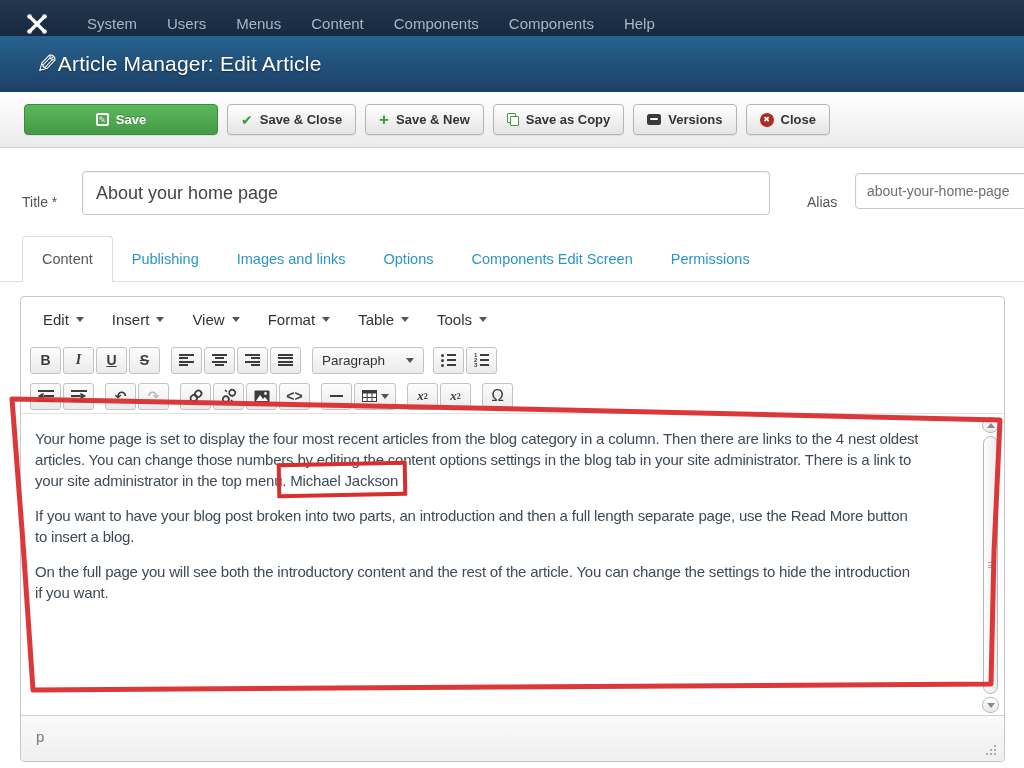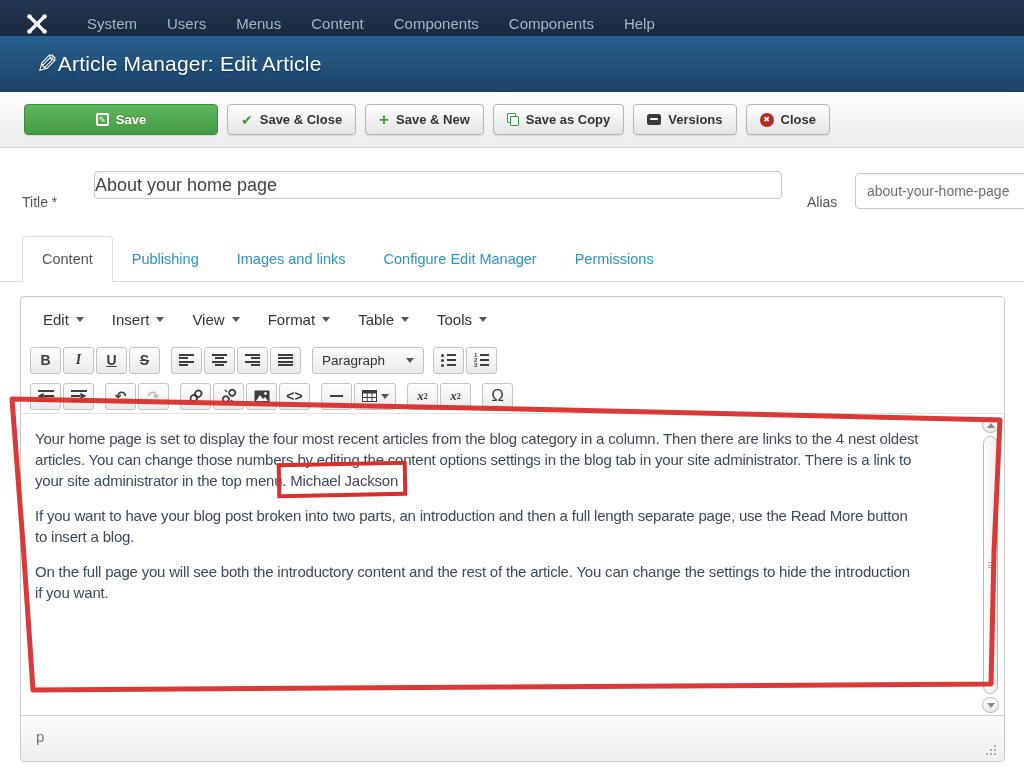--- a/index.html
+++ b/index.html
@@ -47,22 +47,22 @@
     background:#fff; border-radius:1px; }
   .icon-closecircle { width:14px; height:14px; border-radius:50%; background:#b02b26;
     color:#fff; font-size:8px; font-weight:bold; display:flex; align-items:center;
     justify-content:center; line-height:1; }
 
   
   .main { position:absolute; left:0; top:148px; width:1024px; height:620px; background:#fff; }
   .title-label { position:absolute; left:22px; top:46px; font-size:14px; color:#555; }
   .field { border:1px solid #c8c8c8; border-radius:4px; background:#fff;
     box-shadow:inset 0 1px 2px rgba(0,0,0,.06); display:flex; align-items:center; }
-  .title-input { position:absolute; left:94px; top:23px; width:688px; height:28px;
-    font-size:18px; color:#444; padding-left:0; }
+  .title-input { position:absolute; left:82px; top:23px; width:688px; height:44px;
+    font-size:18px; color:#444; padding-left:13px; }
   .alias-label { position:absolute; left:807px; top:46px; font-size:14px; color:#555; }
   .alias-input { position:absolute; left:855px; top:25px; width:200px; height:36px;
     font-size:14px; color:#6e6e6e; padding-left:11px; }
 
   
   .tabs { position:absolute; left:0; top:85px; width:1024px; height:49px;
     border-bottom:1px solid #ddd; display:flex; align-items:flex-end; padding-left:22px; }
   .tab { font-size:14.5px; color:#2a95c9; padding:14px 19px; cursor:pointer; position:relative; }
   .tab.active { color:#555; background:#fff; border:1px solid #ddd; border-bottom:none;
     border-radius:4px 4px 0 0; margin-bottom:-1px; padding-bottom:15px; }
@@ -216,21 +216,22 @@
 <div class="main">
   <span class="title-label">Title *</span>
   <div class="field title-input">About your home page</div>
   <span class="alias-label">Alias</span>
   <div class="field alias-input">about-your-home-page</div>
 
   <div class="tabs">
     <span class="tab active">Content</span>
     <span class="tab">Publishing</span>
     <span class="tab">Images and links</span>
-    <span class="tab">Configure Edit Manager</span>
+    <span class="tab">Options</span>
+    <span class="tab">Components Edit Screen</span>
     <span class="tab">Permissions</span>
   </div>
 
   <div class="editor">
 
     <div class="mce-menubar">
       <span class="menu-item">
           <span>Edit</span>
           <i class="caret"></i>
         </span>

